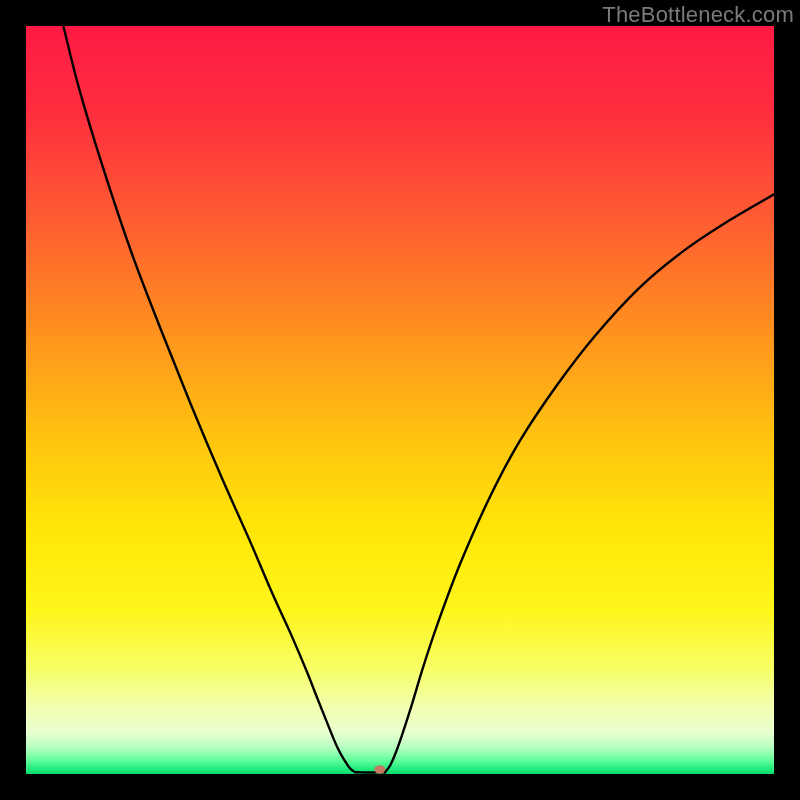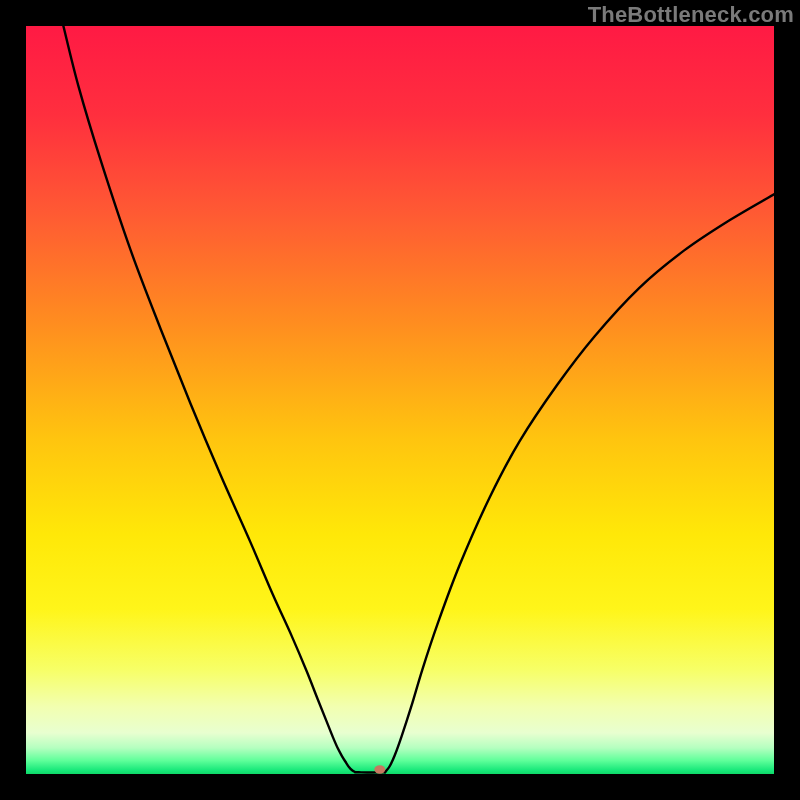--- a/index.html
+++ b/index.html
@@ -25,21 +25,21 @@
     top: 0;
     width: 748px;
     height: 748px;
   }
   .watermark {
     position: absolute;
     top: 2px;
     right: 6px;
     color: #7a7a7a;
     font-size: 22px;
-    font-weight: 700;
+    font-weight: 400;
     letter-spacing: 0.2px;
     user-select: none;
   }
 </style>
 </head>
 <body>
 
 <div class="frame">
   <svg class="plot" viewBox="0 0 748 748">
     <defs>

